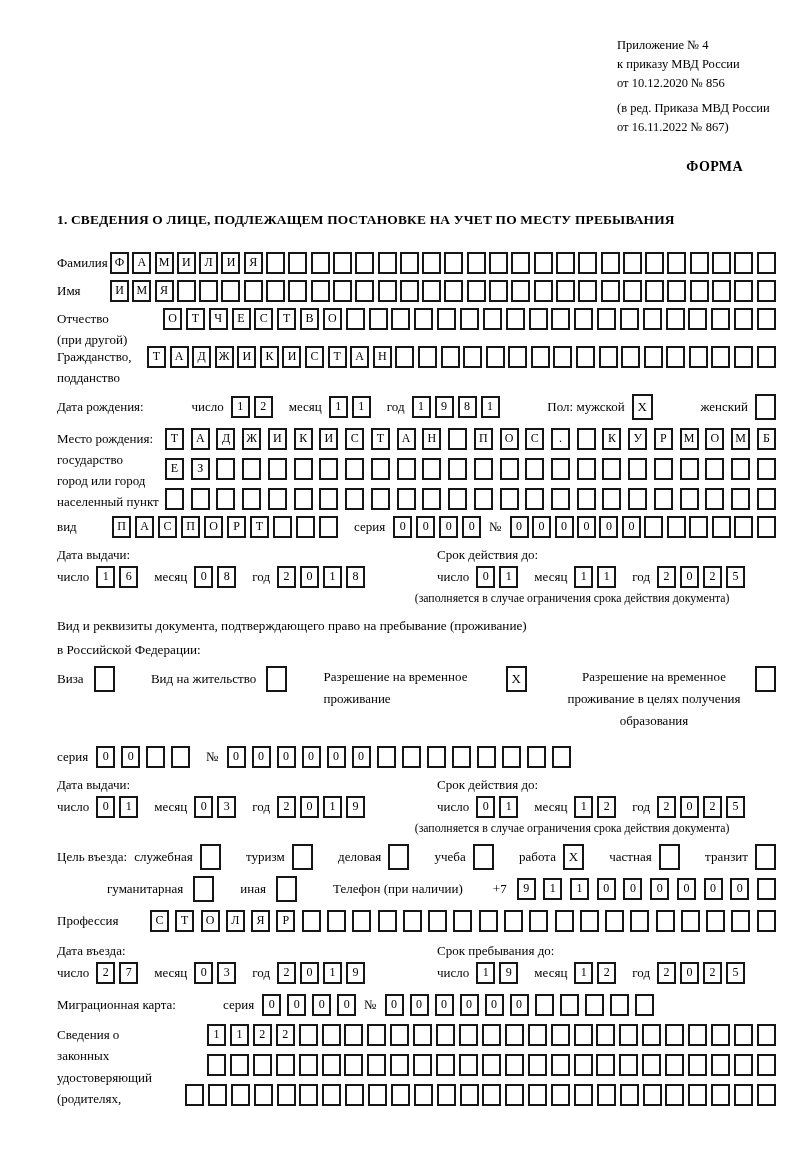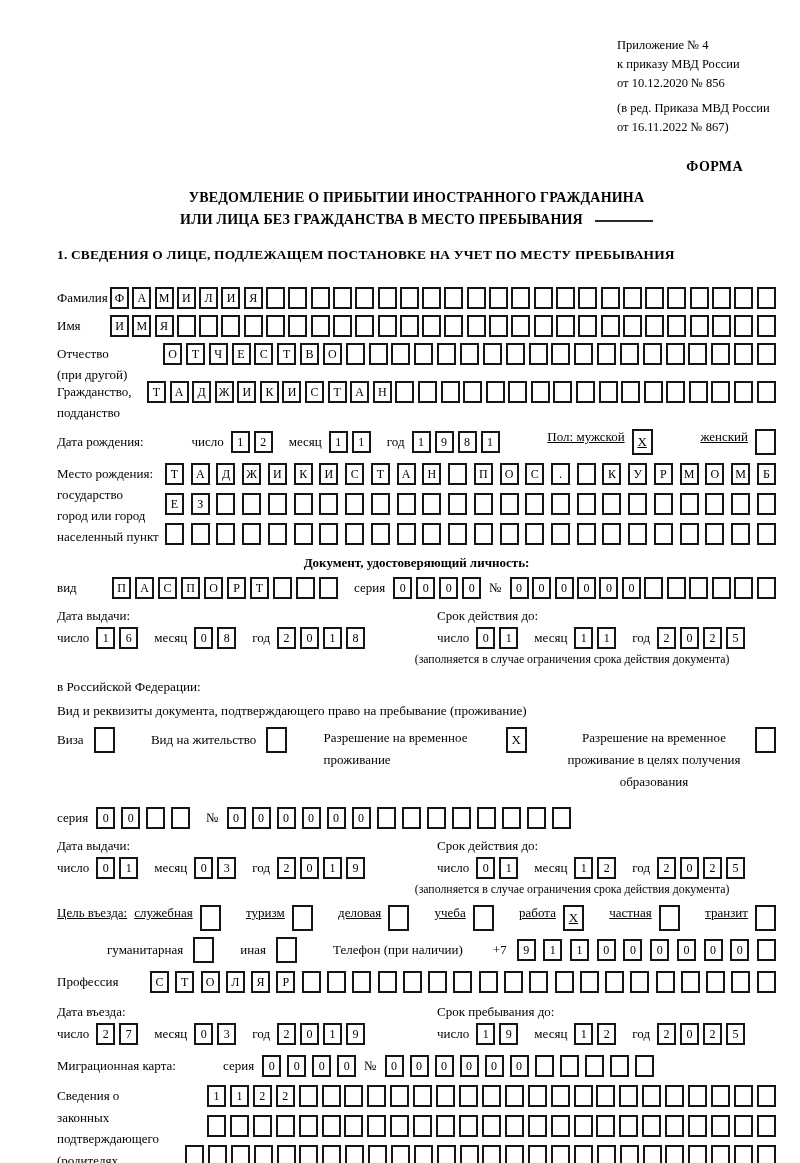--- a/index.html
+++ b/index.html
@@ -15,21 +15,21 @@
   .appendix .note { margin-top:7px; }
 
   .forma { text-align:right; padding-right:33px; font-weight:700; font-size:14px;
            margin-top:22px; letter-spacing:.4px; }
 
   .title { text-align:center; font-weight:700; font-size:14px; margin-top:12px;
            line-height:1.62; letter-spacing:.2px; }
   .title-underline { display:inline-block; width:58px; height:2px; background:#2a2a2a;
            margin-left:12px; vertical-align:2px; }
 
-  .section { font-weight:700; font-size:13.4px; margin-top:15px; white-space:nowrap;
+  .section { font-weight:700; font-size:13.4px; margin-top:37px; white-space:nowrap;
            letter-spacing:.2px; }
 
   .frow { display:flex; align-items:flex-start; margin-top:6px; }
   .flabel { flex-shrink:0; line-height:22px; height:22px; overflow:visible; }
   .flabel div { line-height:21px; }
 
   .cells { display:flex; }
   .fill  { flex:1; justify-content:space-between; }
   .tight { gap:4px; }
   .gap6  { gap:6px; }
@@ -71,21 +71,21 @@
   .para { margin-top:8px; line-height:24px; font-size:13.2px; }
 
   .optrow { display:flex; justify-content:space-between; align-items:flex-start;
             margin-top:4px;gap:32px; }
   .opt { display:flex; align-items:flex-start; gap:10px; }
   .opt .optlabel { line-height:26px; }
   .opt-block { width:172px; line-height:22px; }
   .opt-block2 { width:182px; text-align:center; line-height:22px; }
 
   .purrow { display:flex; justify-content:space-between; align-items:center; margin-top:8px; }
-  .pur { display:flex; gap:7px;text-decoration:underline; }
+  .pur { display:flex; align-items:center; gap:7px; }
 
   .phonerow { display:flex; align-items:center; margin-top:6px; }
 
   .guard { display:flex; align-items:flex-start; margin-top:8px; }
   .guard-labels { width:150px; flex-shrink:0; }
   .guard-labels div { line-height:21.5px; }
   .guard-rows { flex:1; }
   .guard-rows .cells { margin-bottom:8px; }
   .guard-row3 { margin-left:-22px; }
 </style>
@@ -99,26 +99,20 @@
     <div>к приказу МВД России</div>
     <div>от 10.12.2020 № 856</div>
     <div class="note">
       <div>(в ред. Приказа МВД России</div>
       <div>от 16.11.2022 № 867)</div>
     </div>
   </div>
 
   <div class="forma">ФОРМА</div>
 
-  <div class="title">
-    <div>УВЕДОМЛЕНИЕ О ПРИБЫТИИ ИНОСТРАННОГО ГРАЖДАНИНА</div>
-    <div>
-      <span>ИЛИ ЛИЦА БЕЗ ГРАЖДАНСТВА В МЕСТО ПРЕБЫВАНИЯ</span><span class="title-underline"></span>
-    </div>
-  </div>
 
   <div class="section">1. СВЕДЕНИЯ О ЛИЦЕ, ПОДЛЕЖАЩЕМ ПОСТАНОВКЕ НА УЧЕТ ПО МЕСТУ ПРЕБЫВАНИЯ</div>
 
   <div class="frow mt24">
     <div class="flabel lw53">Фамилия</div>
     <div class="cells fill">
         <span class="cell">Ф</span>
         <span class="cell">А</span>
         <span class="cell">М</span>
         <span class="cell">И</span>
@@ -373,21 +367,20 @@
           <span class="cell"></span>
           <span class="cell"></span>
           <span class="cell"></span>
           <span class="cell"></span>
           <span class="cell"></span>
           <span class="cell"></span>
         </div>
     </div>
   </div>
 
-  <div class="doc-heading">Документ, удостоверяющий личность:</div>
 
   <div class="frow">
     <div class="flabel" style="width:55px">вид</div>
     <div class="cells tight">
         <span class="cell">П</span>
         <span class="cell">А</span>
         <span class="cell">С</span>
         <span class="cell">П</span>
         <span class="cell">О</span>
         <span class="cell">Р</span>
@@ -462,22 +455,22 @@
             <span class="cell">0</span>
             <span class="cell">2</span>
             <span class="cell">5</span>
           </span>
         </div>
       <div class="dnote">(заполняется в случае ограничения срока действия документа)</div>
     </div>
   </div>
 
   <div class="para">
+    <div>Вид и реквизиты документа, подтверждающего право на пребывание (проживание)</div>
     <div>в Российской Федерации:</div>
-    <div>Вид и реквизиты документа, подтверждающего право на пребывание (проживание)</div>
   </div>
 
   <div class="optrow">
     <span class="opt">
       <span class="optlabel">Виза</span>
       <span class="cb"></span>
     </span>
     <span class="opt">
       <span class="optlabel">Вид на жительство</span>
       <span class="cb"></span>
@@ -720,21 +713,21 @@
         <span class="cell"></span>
         <span class="cell"></span>
         <span class="cell"></span>
       </div>
   </div>
 
   <div class="guard">
     <div class="guard-labels">
       <div>Сведения о</div>
       <div>законных</div>
-      <div>подтверждающего</div>
+      <div>удостоверяющий</div>
       <div>(родителях,</div>
 
     </div>
     <div class="guard-rows">
       <div class="cells fill">
           <span class="cell">1</span>
           <span class="cell">1</span>
           <span class="cell">2</span>
           <span class="cell">2</span>
           <span class="cell"></span>

